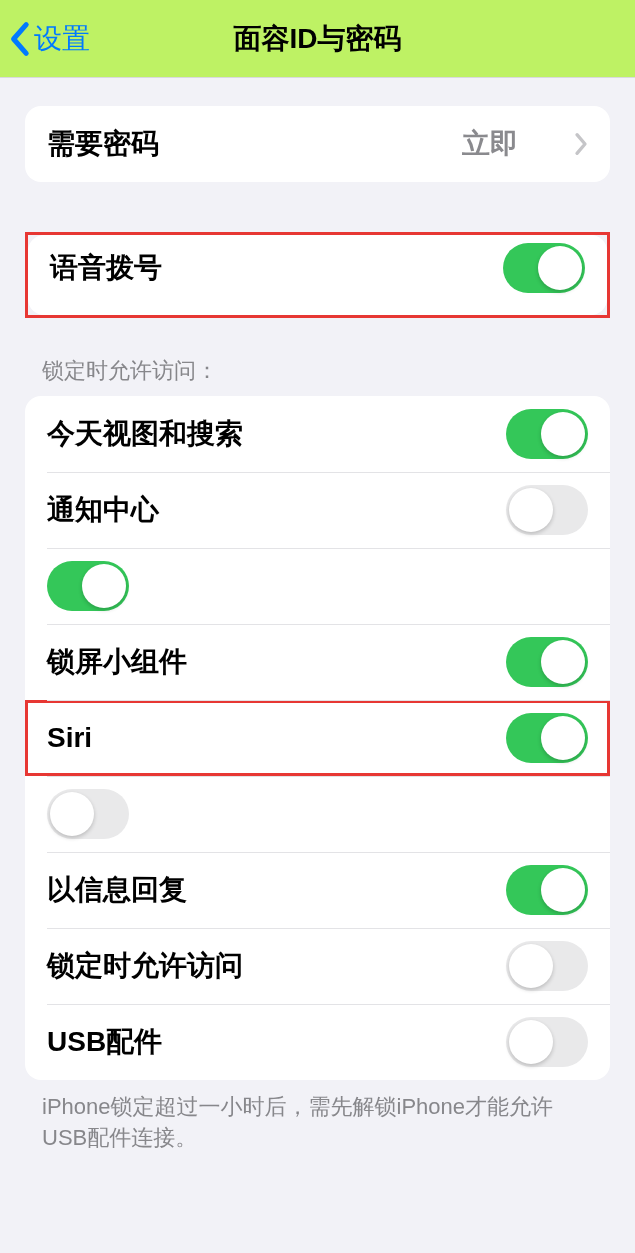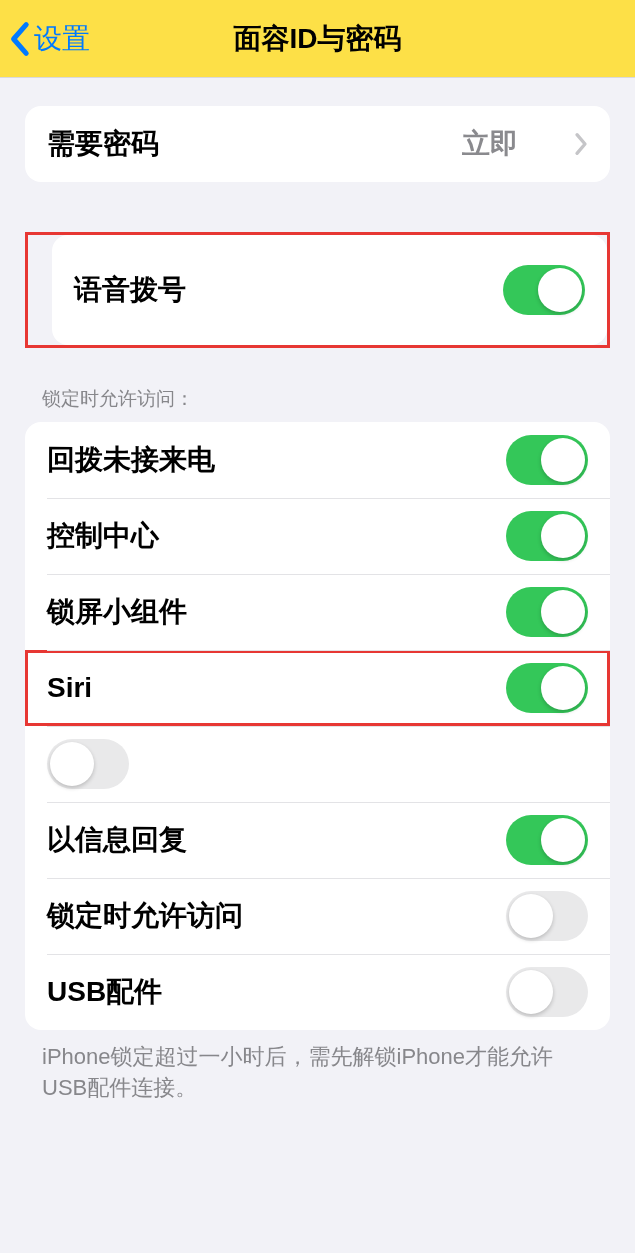--- a/index.html
+++ b/index.html
@@ -9,21 +9,21 @@
     }
     body {
       width: 635px;
       height: 1253px;
       background: #f2f2f7;
       font-family: -apple-system, "Helvetica Neue", Arial, sans-serif;
       overflow: hidden;
     }
     .nav-bar {
       height: 78px;
-      background: #fde047;
+      background: #bef264;
       border-bottom: 1px solid #d9d9dd;
       display: flex;
       align-items: center;
       position: relative;
     }
     .back-button {
       display: flex;
       align-items: center;
       color: #007aff;
       font-size: 28px;
@@ -103,21 +103,21 @@
       display: block;
     }
     .footer-text {
       color: #87878b;
       font-size: 22px;
       padding: 12px 42px 0;
       line-height: 1.4;
     }
     .header-text {
       color: #87878b;
-      font-size: 19px;
+      font-size: 22px;
       padding: 0 42px 10px;
     }
     .toggle {
       width: 82px;
       height: 50px;
       border-radius: 25px;
       position: relative;
       cursor: pointer;
     }
     .toggle.on {
@@ -186,41 +186,46 @@
               </svg>
           </span>
         </div>
       </div>
     </div>
   </div>
 
   <div class="section-spacer"></div>
 
   <div class="highlight-box">
-    <div class="cell-group" style="height:110px;display:flex;align-items:center;margin-left:24px;">
+    <div class="cell-group" style="height:80px;display:flex;align-items:flex-end;">
       <div class="cell" style="width:100%;height:94px;">
         <span class="cell-label">语音拨号</span>
         <div class="toggle on">
             <div class="toggle-knob"></div>
           </div>
       </div>
     </div>
   </div>
 
   <div class="group-with-header">
     <div class="header-text">锁定时允许访问：</div>
     <div class="cell-group" id="lock-access-list">
         <div class="cell">
-          <span class="cell-label">回拨未接来电</span>
-          <div class="toggle on">
-            <div class="toggle-knob"></div>
-          </div>
-        </div>
-        <div class="cell">
-          <span class="cell-label">控制中心</span>
+          <span class="cell-label">今天视图和搜索</span>
+          <div class="toggle on">
+            <div class="toggle-knob"></div>
+          </div>
+        </div>
+        <div class="cell">
+          <span class="cell-label">通知中心</span>
+          <div class="toggle off">
+            <div class="toggle-knob"></div>
+          </div>
+        </div>
+        <div class="cell">
           <div class="toggle on">
             <div class="toggle-knob"></div>
           </div>
         </div>
         <div class="cell">
           <span class="cell-label">锁屏小组件</span>
           <div class="toggle on">
             <div class="toggle-knob"></div>
           </div>
         </div>

